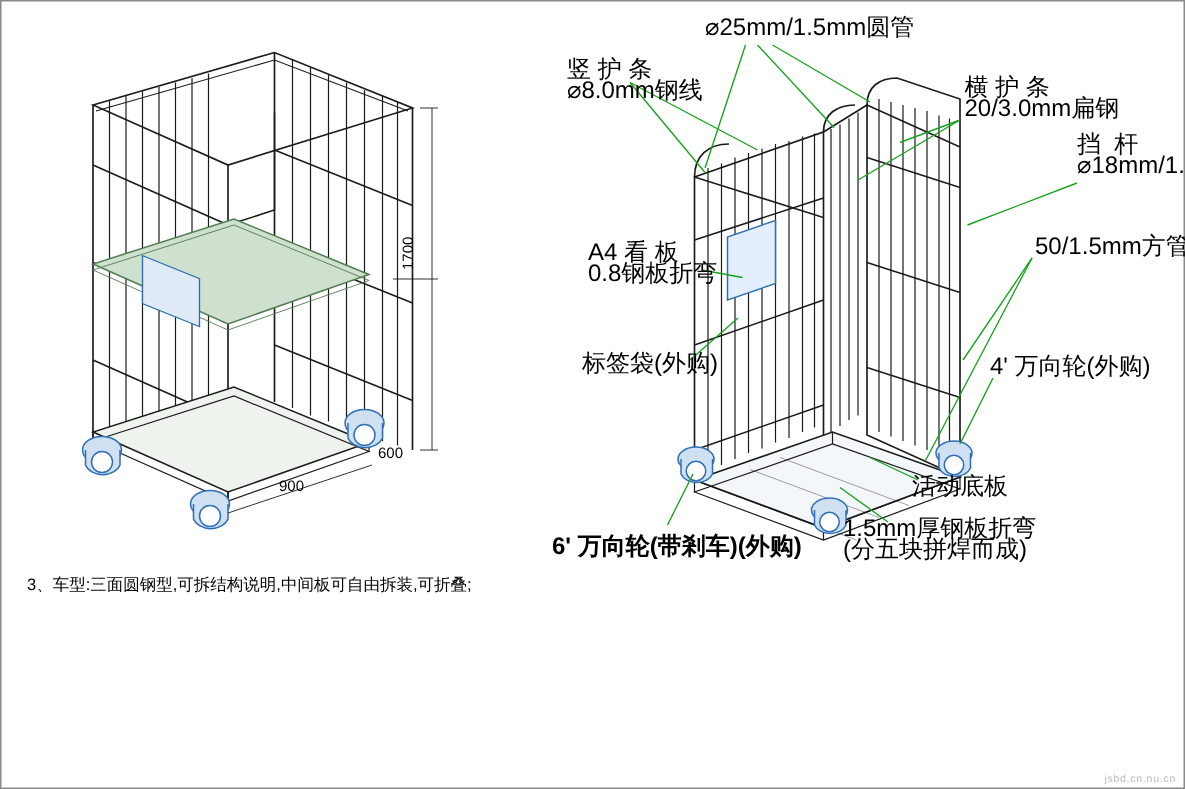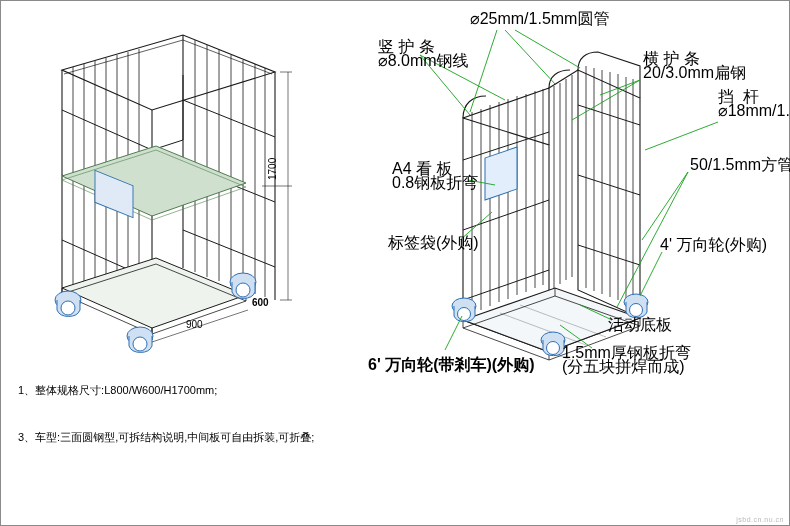--- a/index.html
+++ b/index.html
@@ -253,24 +253,23 @@
 0.8钢板折弯</div>
 <div class="lbl" style="left:388px;top:236px;text-align:center;">标签袋(外购)</div>
 <div class="lbl" style="left:660px;top:238px;">4' 万向轮(外购)</div>
 <div class="lbl" style="left:368px;top:358px;font-weight:bold;">6' 万向轮(带剎车)(外购)</div>
 <div class="lbl" style="left:608px;top:318px;">活动底板</div>
 <div class="lbl" style="left:562px;top:346px;">1.5mm厚钢板折弯
 (分五块拼焊而成)</div>
 
 <div class="lbl small" style="left:266px;top:180px;transform:rotate(-90deg);transform-origin:left top;">1700</div>
 <div class="lbl small" style="left:186px;top:318px;">900</div>
-<div class="lbl small" style="left:252px;top:296px;font-weight:bold;">600</div>
+<div class="lbl small" style="left:252px;top:296px;">600</div>
 
 <div class="spec">
-  <div>1、整体规格尺寸:L800/W600/H1700mm;</div>
   <div>3、车型:三面圆钢型,可拆结构说明,中间板可自由拆装,可折叠;</div>
   
   
   
   
   
 </div>
 
 <div class="watermark">jsbd.cn.nu.cn</div>
 

